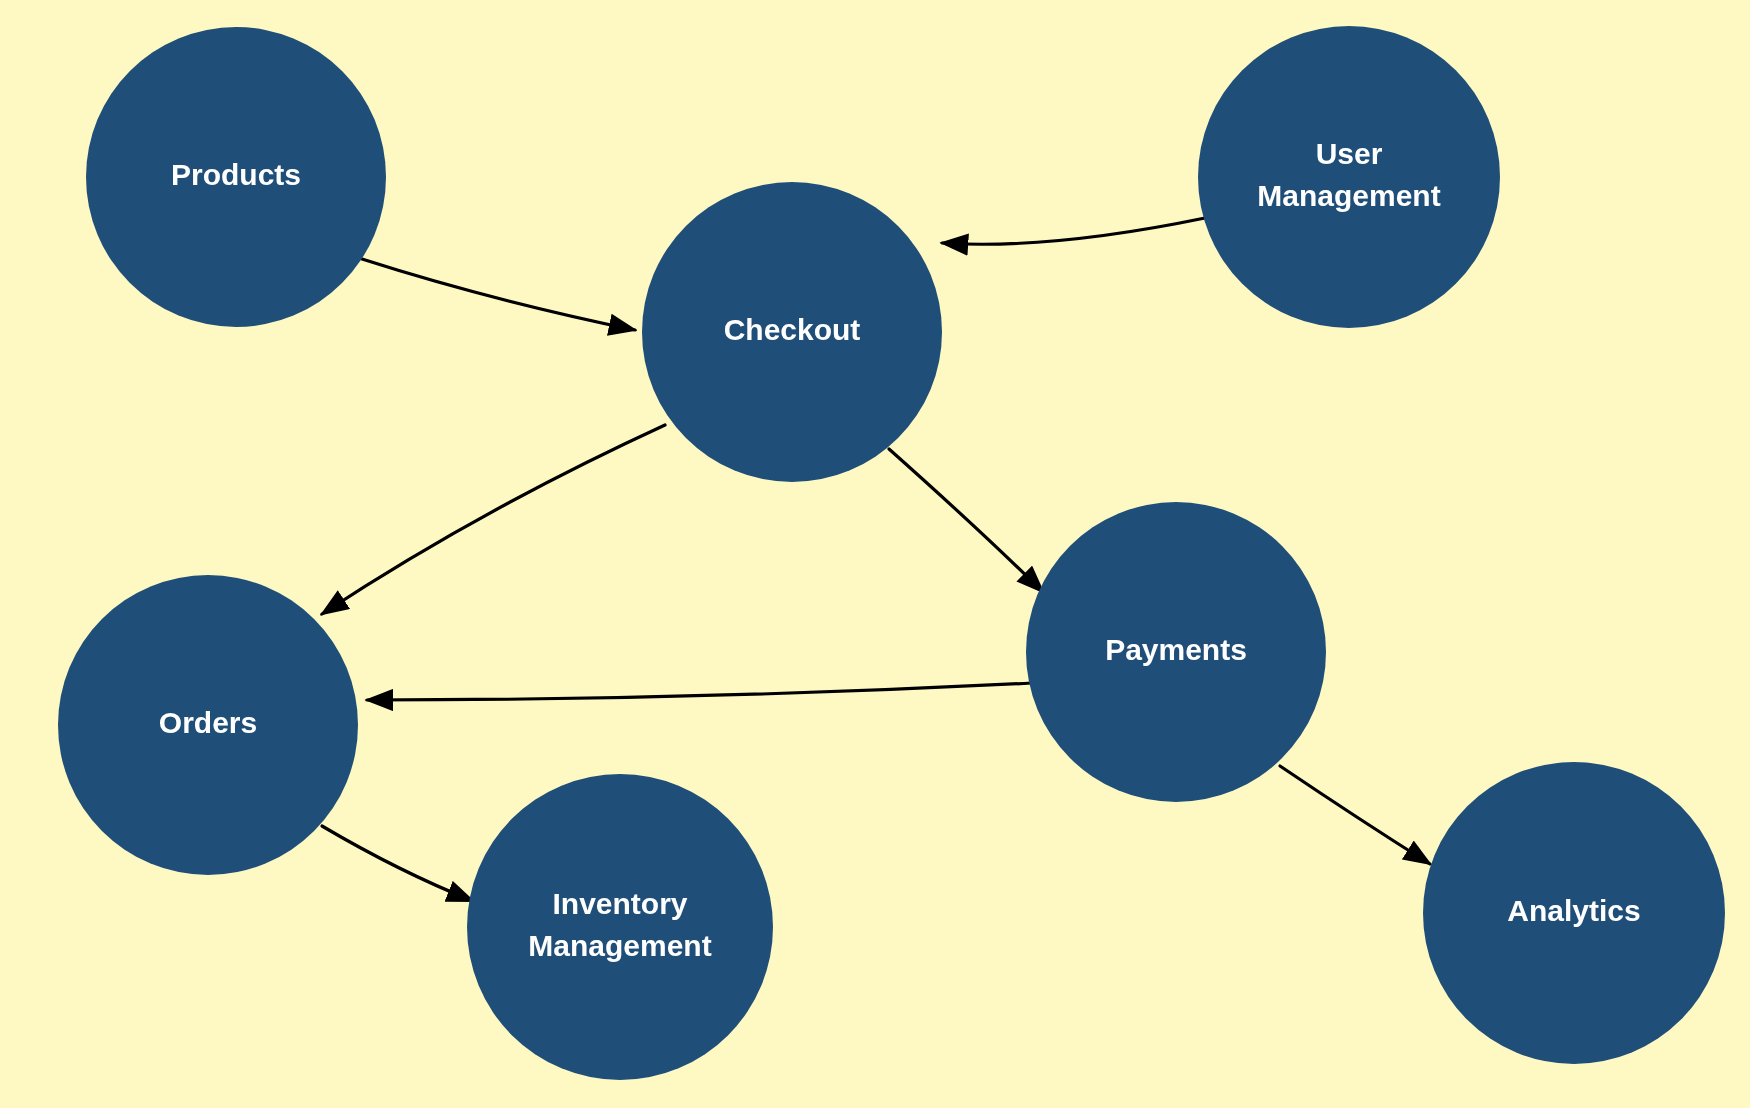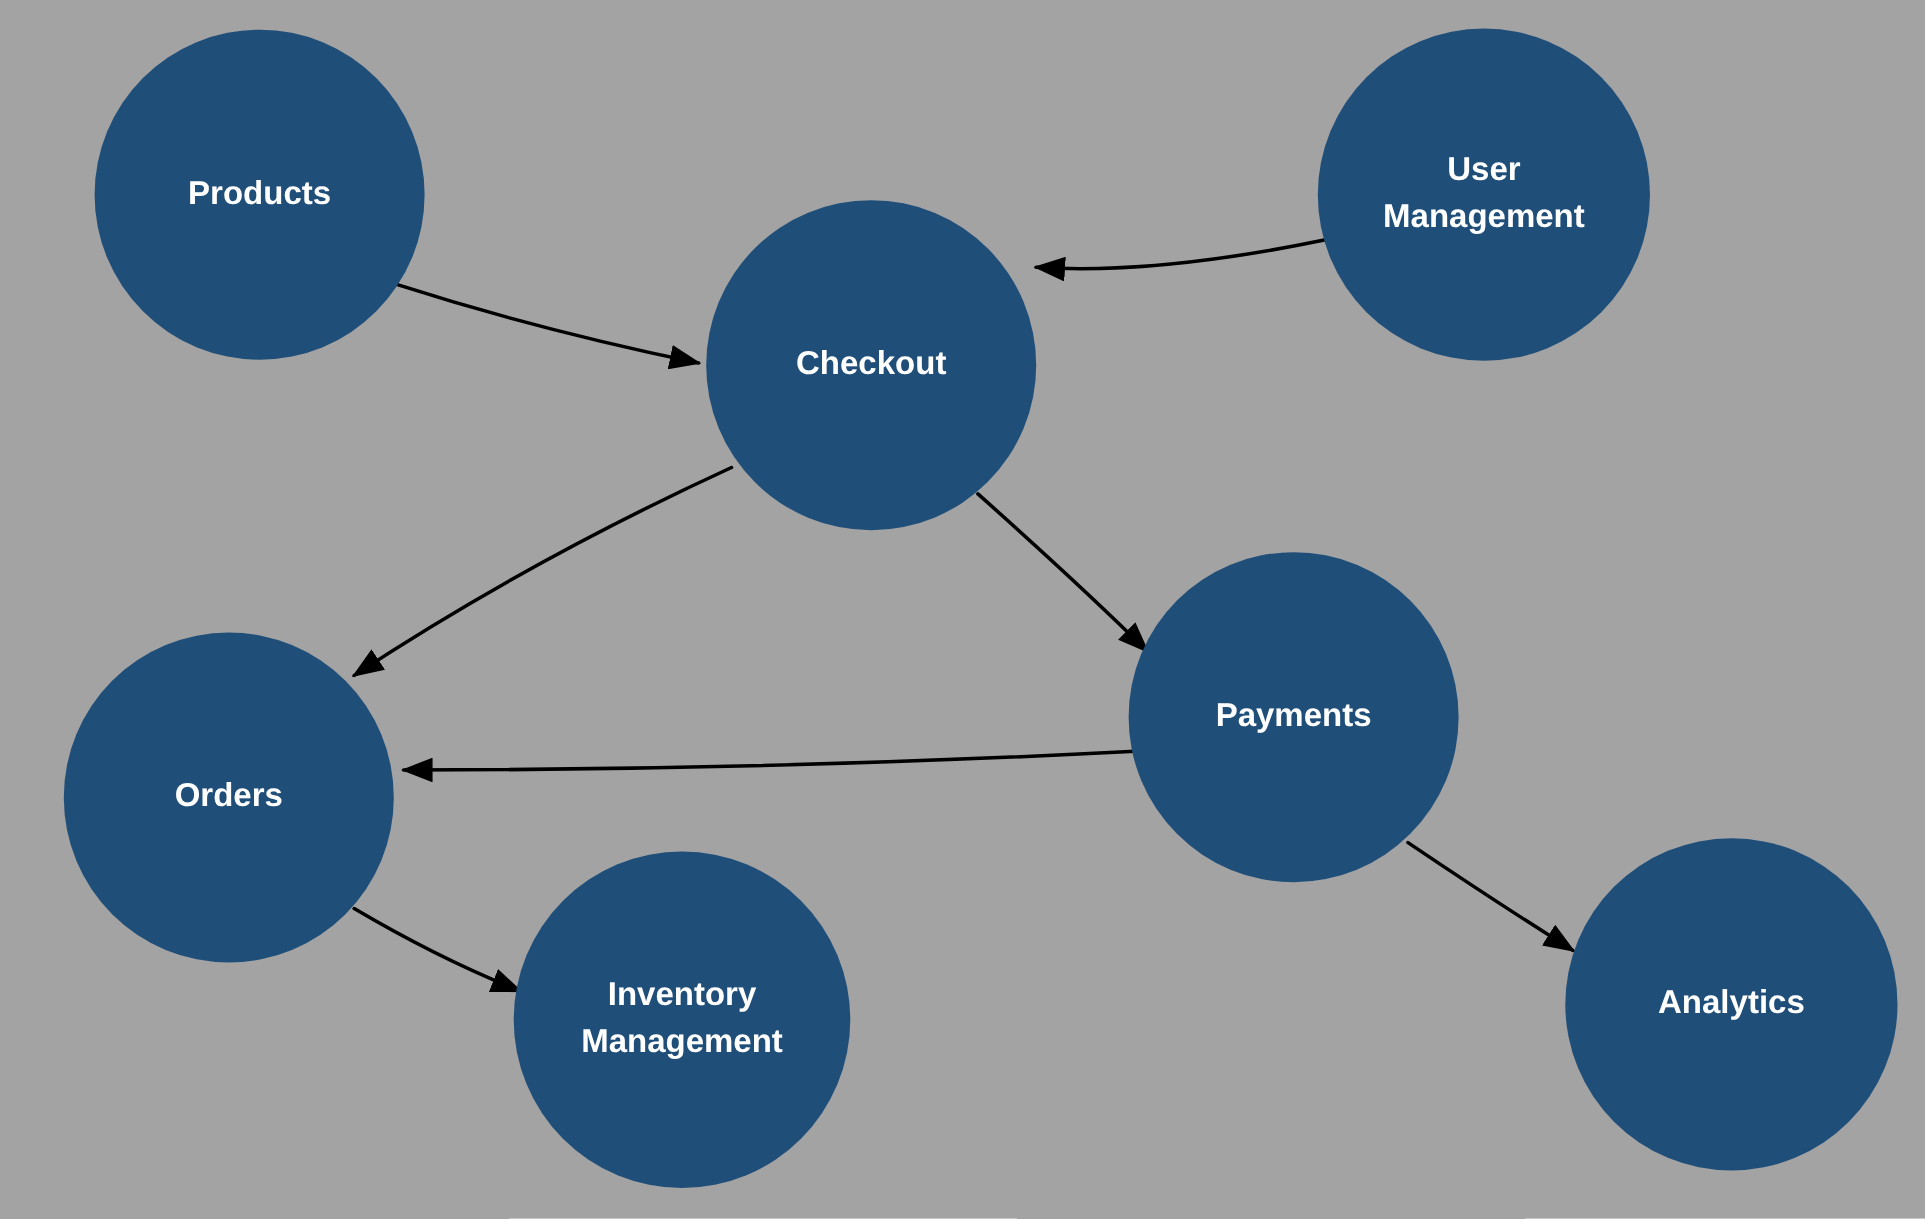--- a/index.html
+++ b/index.html
@@ -11,21 +11,21 @@
   body {
     width: 1750px;
     height: 1108px;
     overflow: hidden;
     font-family: "Liberation Sans", "DejaVu Sans", sans-serif;
   }
   #graph-canvas {
     position: relative;
     width: 1750px;
     height: 1108px;
-    background: #a3a3a3;
+    background: #fef9c3;
   }
   svg.graph-svg {
     position: absolute;
     left: 0;
     top: 0;
     width: 1750px;
     height: 1108px;
   }
   .node-circle {
     fill: #1F4E79;

